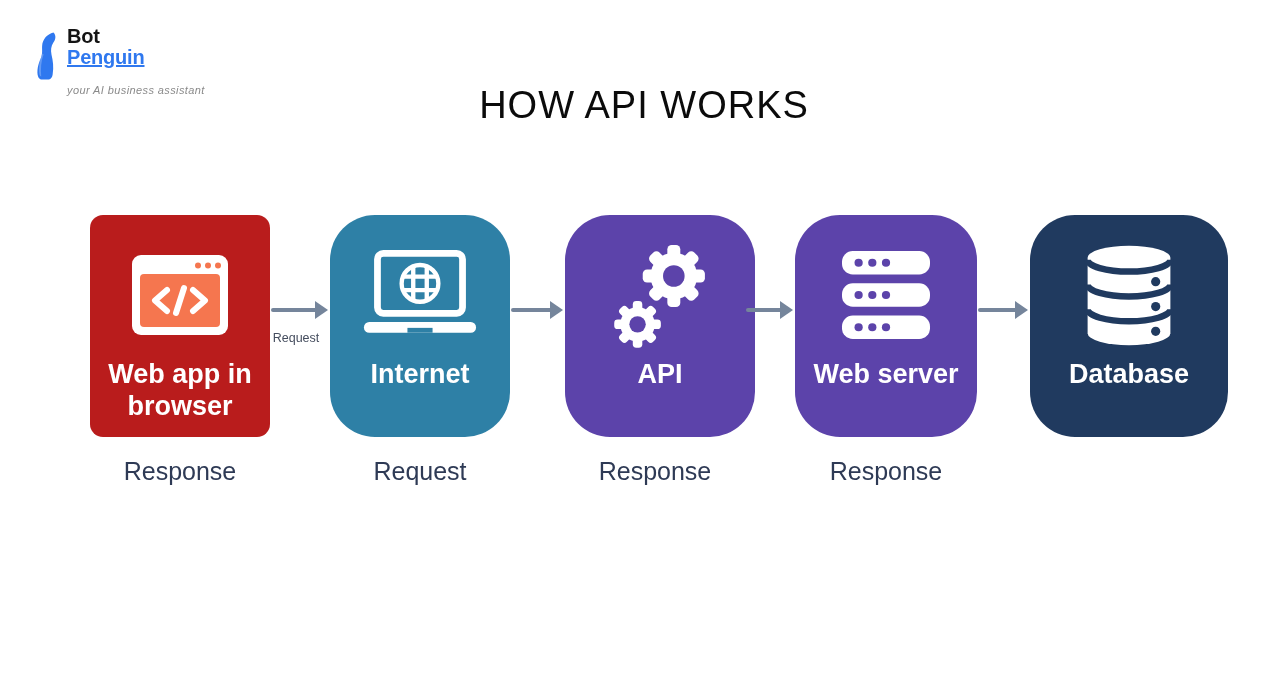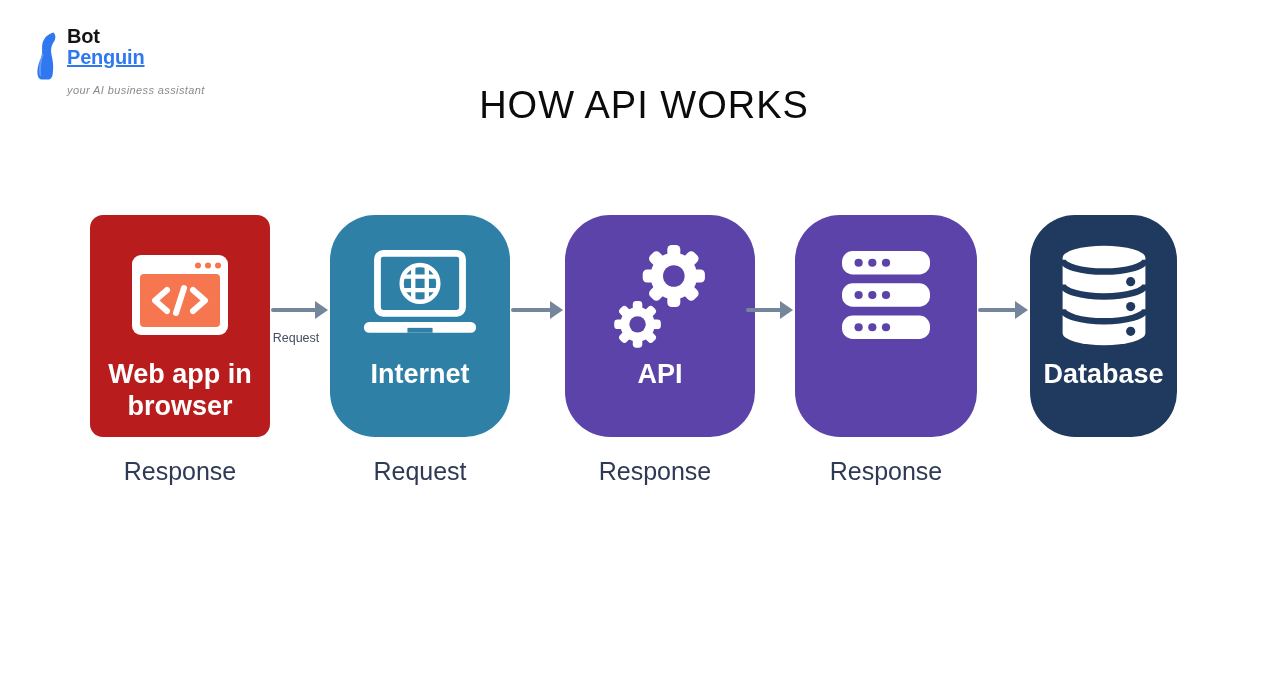--- a/index.html
+++ b/index.html
@@ -30,21 +30,21 @@
   
   .node {
     position: absolute; top: 215px; height: 222px; border-radius: 45px;
     display: flex; flex-direction: column; align-items: center;
     padding-top: 26px;
   }
   .n1 { left: 90px;   width: 180px; }
   .n2 { left: 330px;  width: 180px; }
   .n3 { left: 565px;  width: 190px; }
   .n4 { left: 795px;  width: 182px; }
-  .n5 { left: 1030px; width: 147px; }
+  .n5 { left: 1030px; width: 198px; }
   .icon-wrap { height: 108px; display: flex; align-items: center; justify-content: center; }
   .node-label {
     color: #ffffff; font-size: 27px; font-weight: 600; text-align: center;
     line-height: 1.18; margin-top: 10px; padding: 0 8px;
   }
 
   
   .arrow { position: absolute; top: 298px; height: 24px; }
   .a1 { left: 271px; width: 57px; }
   .a2 { left: 511px; width: 52px; }
@@ -180,20 +180,21 @@
             <circle cx="45" cy="12" r="4.2"></circle>
           <circle cx="17" cy="45" r="4.2"></circle>
             <circle cx="31" cy="45" r="4.2"></circle>
             <circle cx="45" cy="45" r="4.2"></circle>
           <circle cx="17" cy="78" r="4.2"></circle>
             <circle cx="31" cy="78" r="4.2"></circle>
             <circle cx="45" cy="78" r="4.2"></circle>
         </g>
       </svg>
     </div>
+    <div class="node-label">Web server</div>
   </div>
 
   <div class="node n5" style="background-color: rgb(32, 58, 95);">
     <div class="icon-wrap">
       <svg width="92" height="103" viewBox="0 0 100 112" aria-hidden="true" style="color: rgb(32, 58, 95);">
         <path d="M5,15 A45,13 0 0 1 95,15 L95,97 A45,13 0 0 1 5,97 Z" fill="#ffffff"></path>
         <g stroke="currentColor" stroke-width="7" fill="none">
           <path d="M5,17 A45,13 0 0 0 95,17"></path>
           <path d="M5,44 A45,13 0 0 0 95,44"></path>
           <path d="M5,71 A45,13 0 0 0 95,71"></path>

